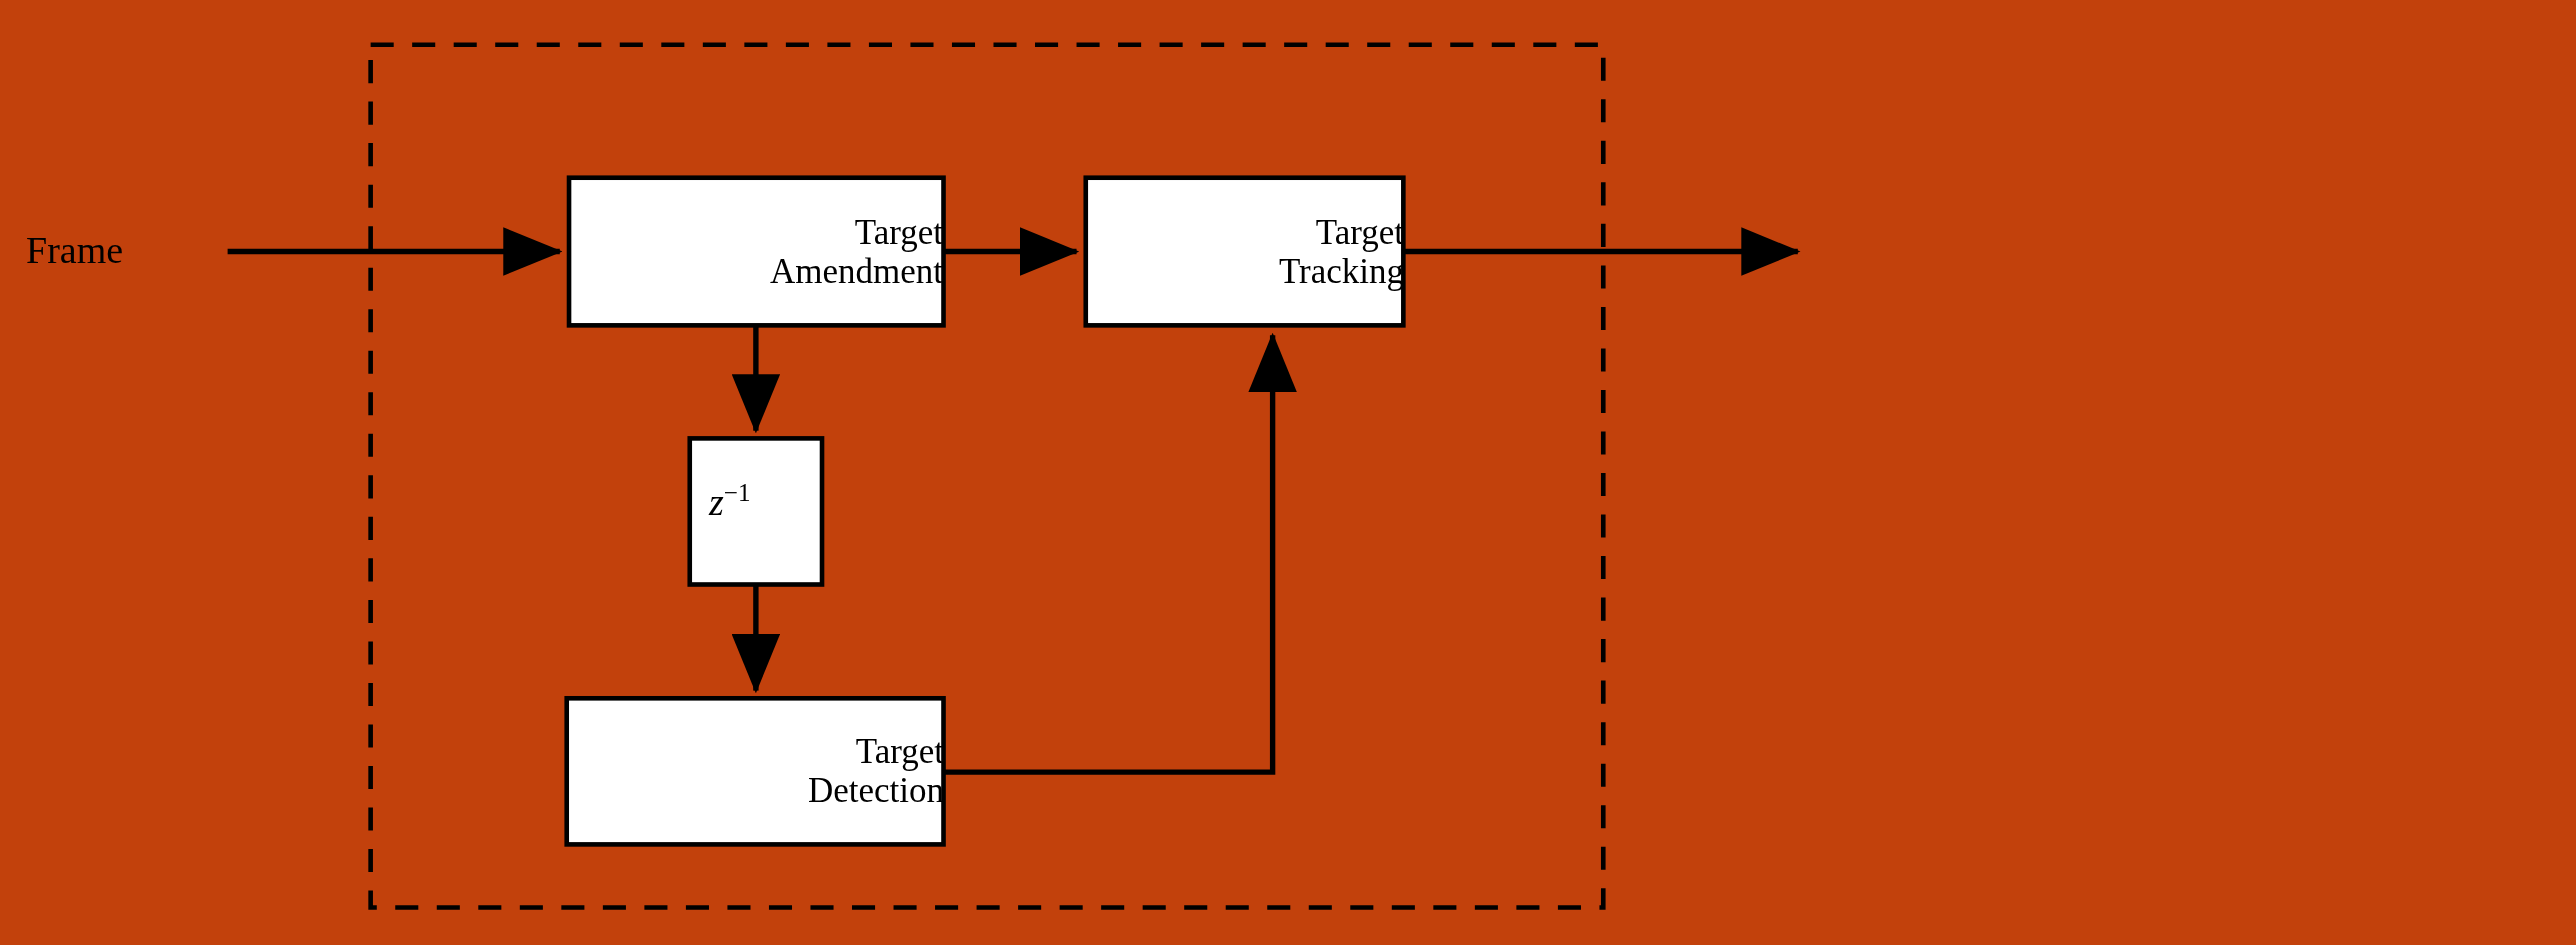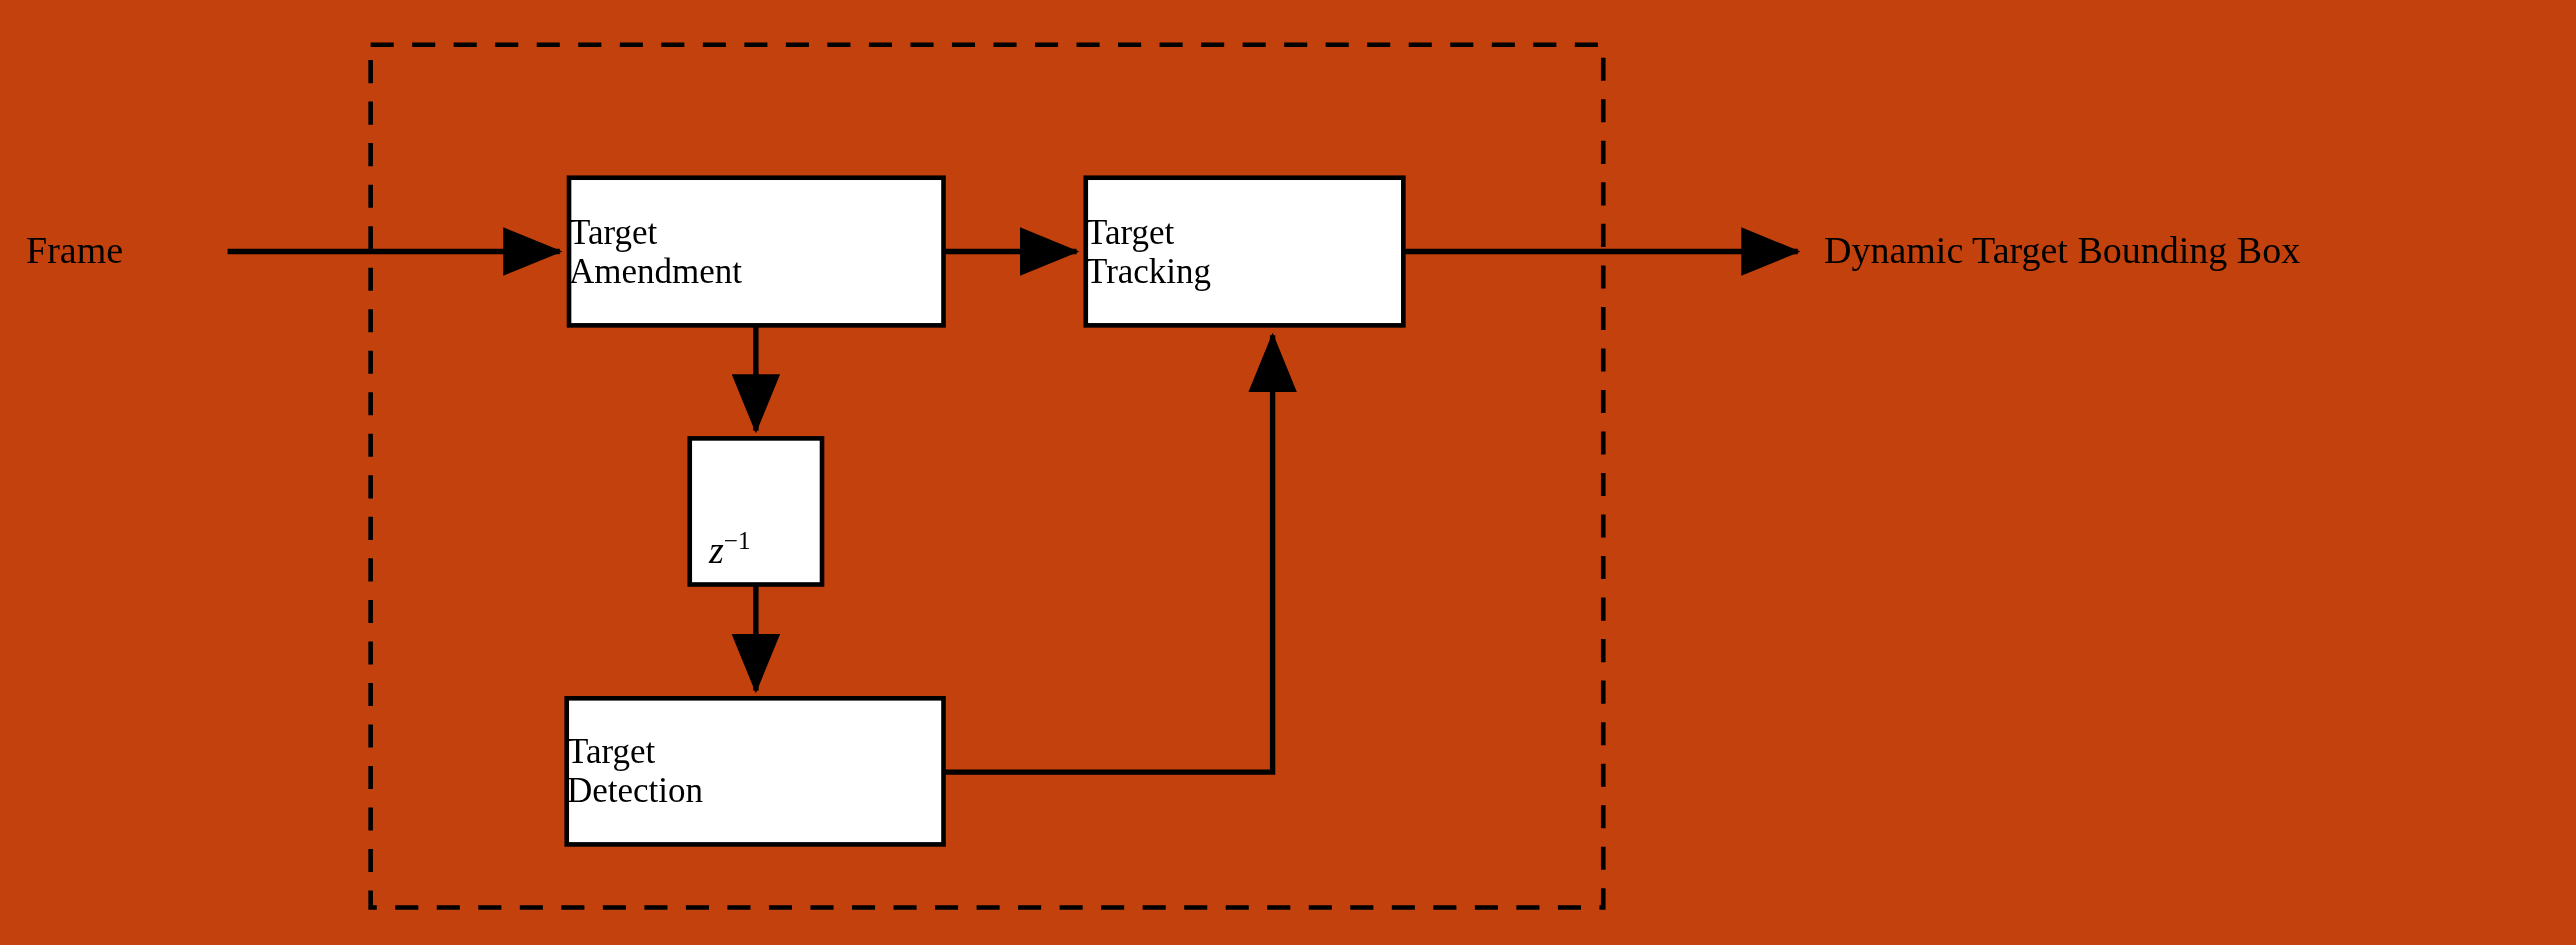--- a/index.html
+++ b/index.html
@@ -21,21 +21,21 @@
     position: absolute;
     left: 0;
     top: 0;
     width: 2576px;
     height: 946px;
   }
   .node-label {
     position: absolute;
     display: flex;
     flex-direction: column;
-    align-items: flex-start;
+    align-items: flex-end;
     justify-content: center;
     text-align: center;
     color: #000000;
     line-height: 1.12;
     font-family: "Liberation Serif", "DejaVu Serif", serif;
     font-size: 35px;
     pointer-events: none;
     white-space: nowrap;
   }
   .free-label {
@@ -94,35 +94,32 @@
 
     <path d="M1227,1004 L1655,1004 L1655,436" fill="none" stroke="#000000" stroke-width="7" marker-end="url(#arrowhead)"></path>
 
     <line x1="1825" y1="327" x2="2338" y2="327" stroke="#000000" stroke-width="7" marker-end="url(#arrowhead)"></line>
   </svg>
 
   <div class="free-label" style="left:26px; top:231px;">
     <span>Frame</span>
   </div>
 
-  <div class="free-label" style="left:1824px; top:231px;">
-    <span>Dynamic Target Bounding Box</span>
-  </div>
 
   <div class="node-label" style="left:569px; top:178px; width:374px; height:148px;">
     <span>Target</span>
     <span>Amendment</span>
   </div>
 
   <div class="node-label" style="left:1086px; top:178px; width:318px; height:148px;">
     <span>Target</span>
     <span>Tracking</span>
   </div>
 
-  <div class="delay-label" style="left:709px; top:483px;margin-top:48px;">
+  <div class="delay-label" style="left:709px; top:483px;">
     <span>z</span><sup>−1</sup>
   </div>
 
   <div class="node-label" style="left:567px; top:698px; width:377px; height:146px;">
     <span>Target</span>
     <span>Detection</span>
   </div>
 
 </div>
 

